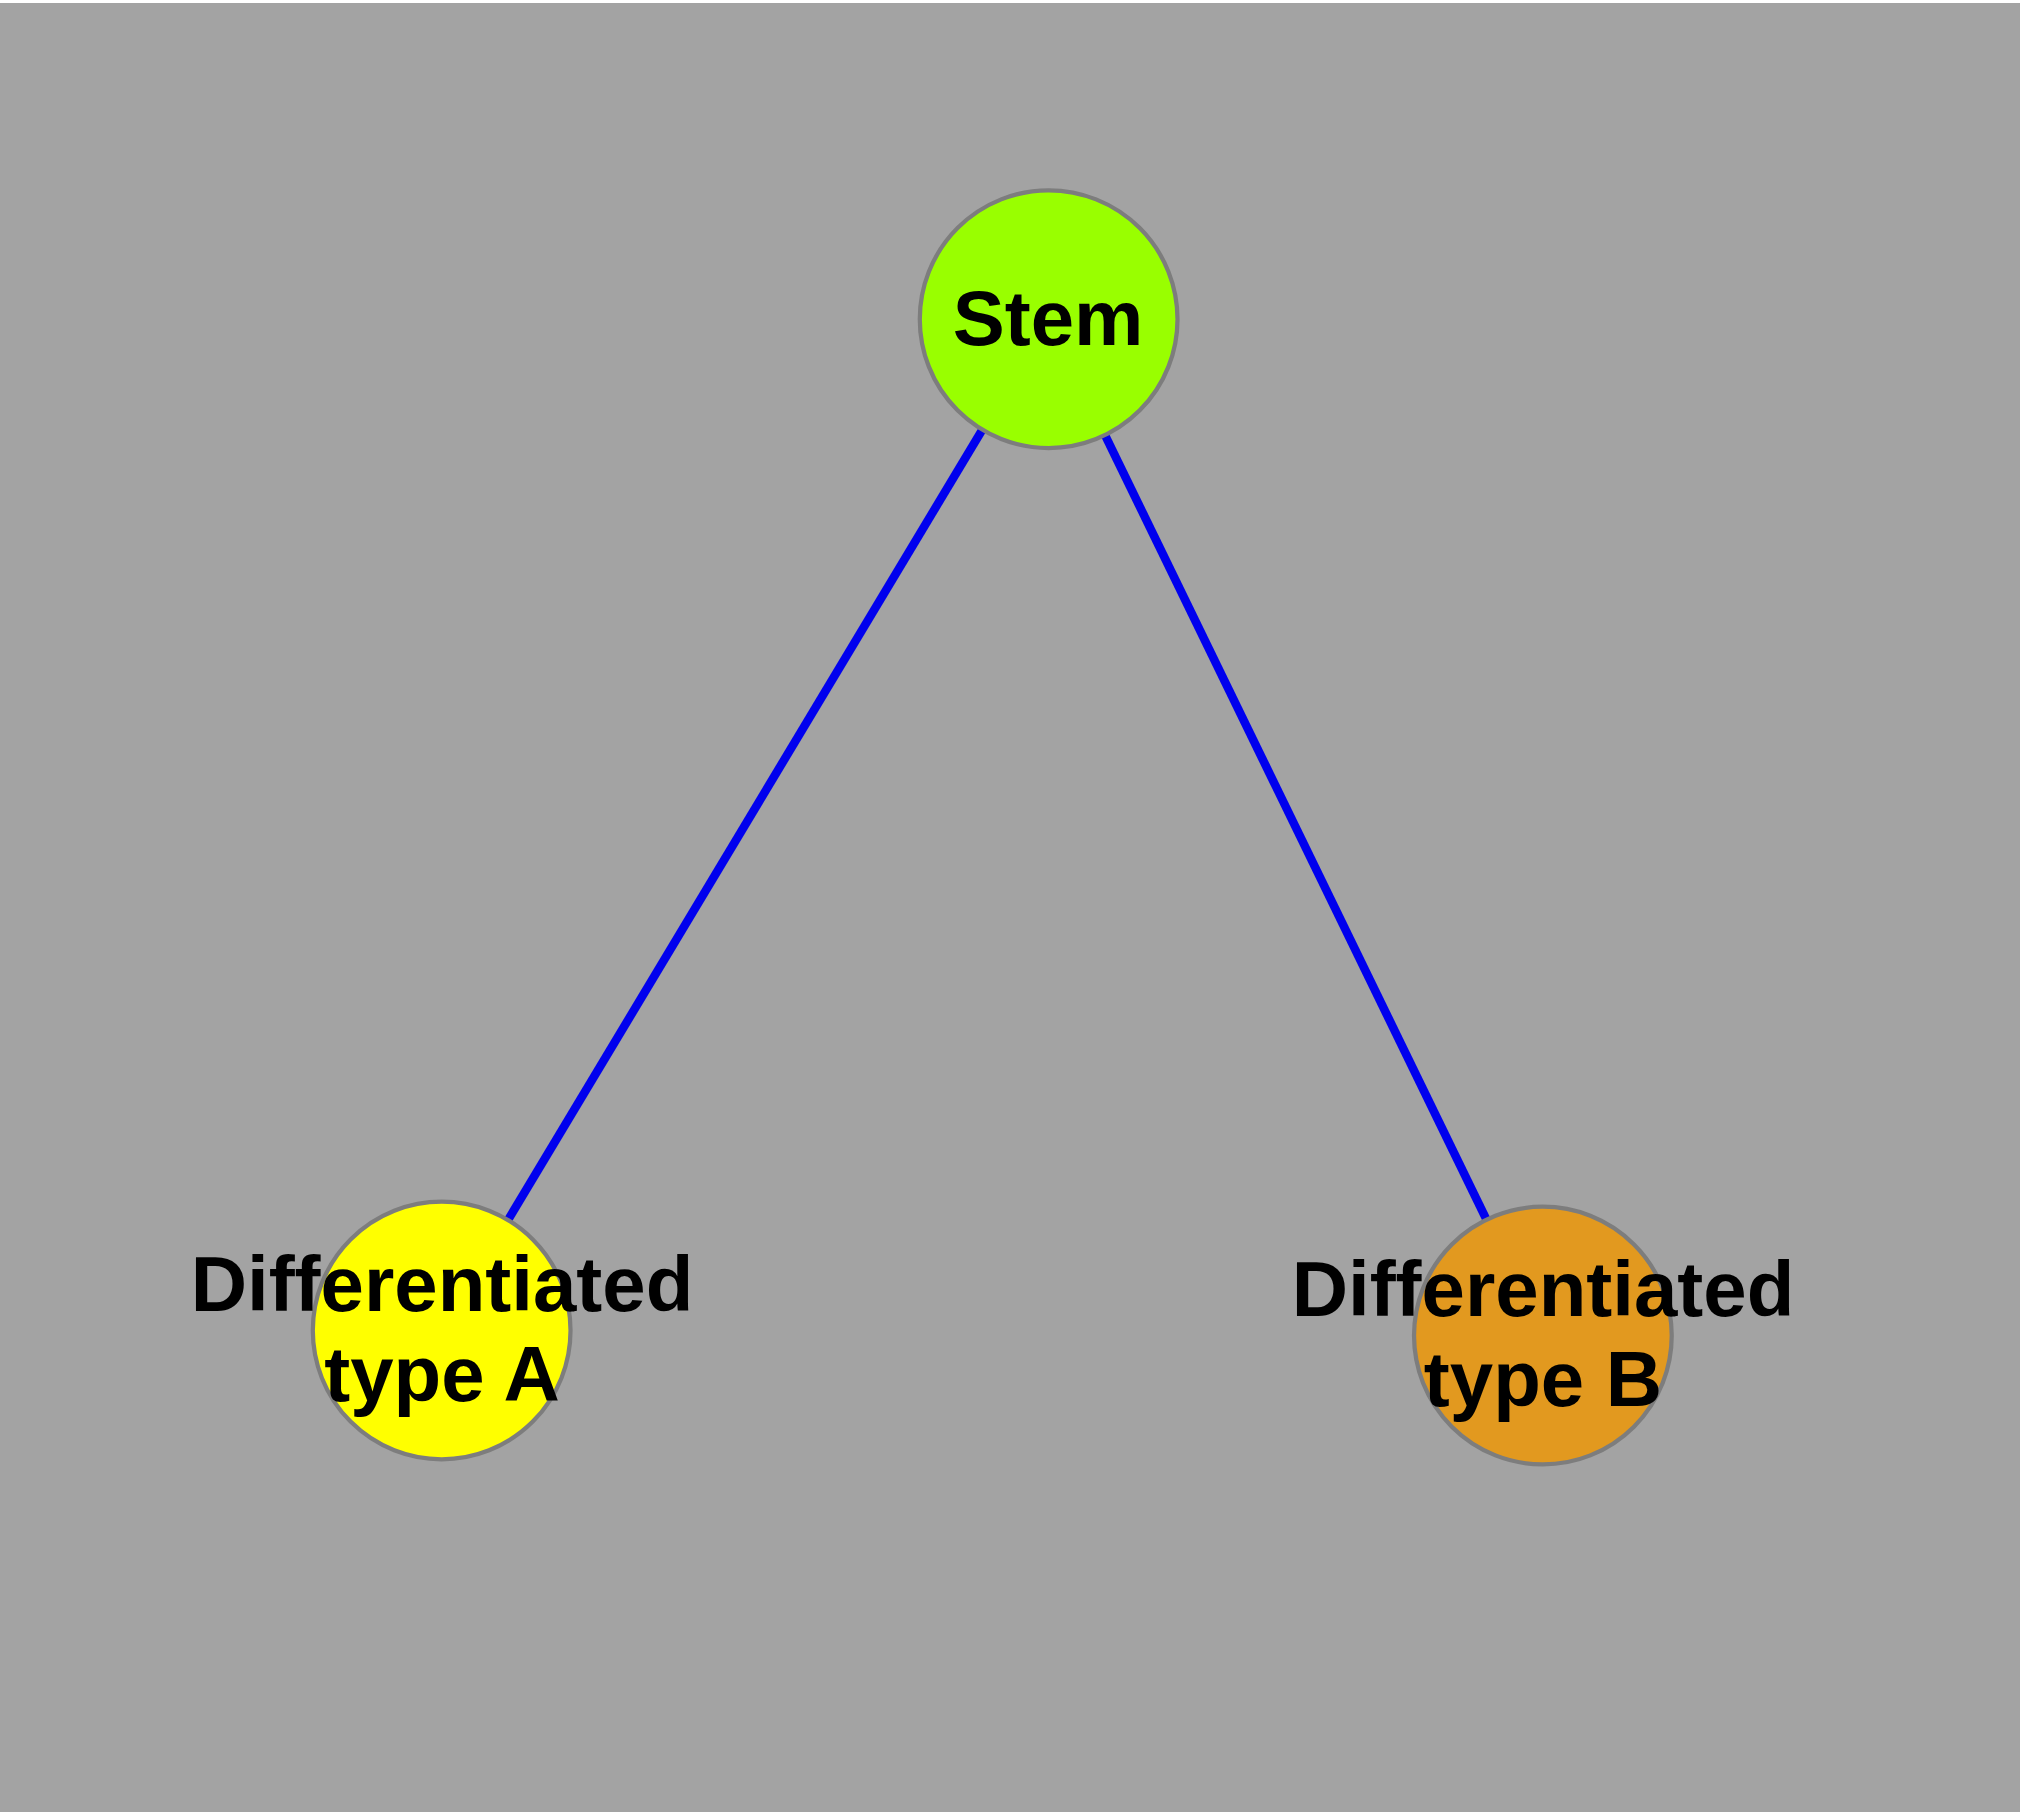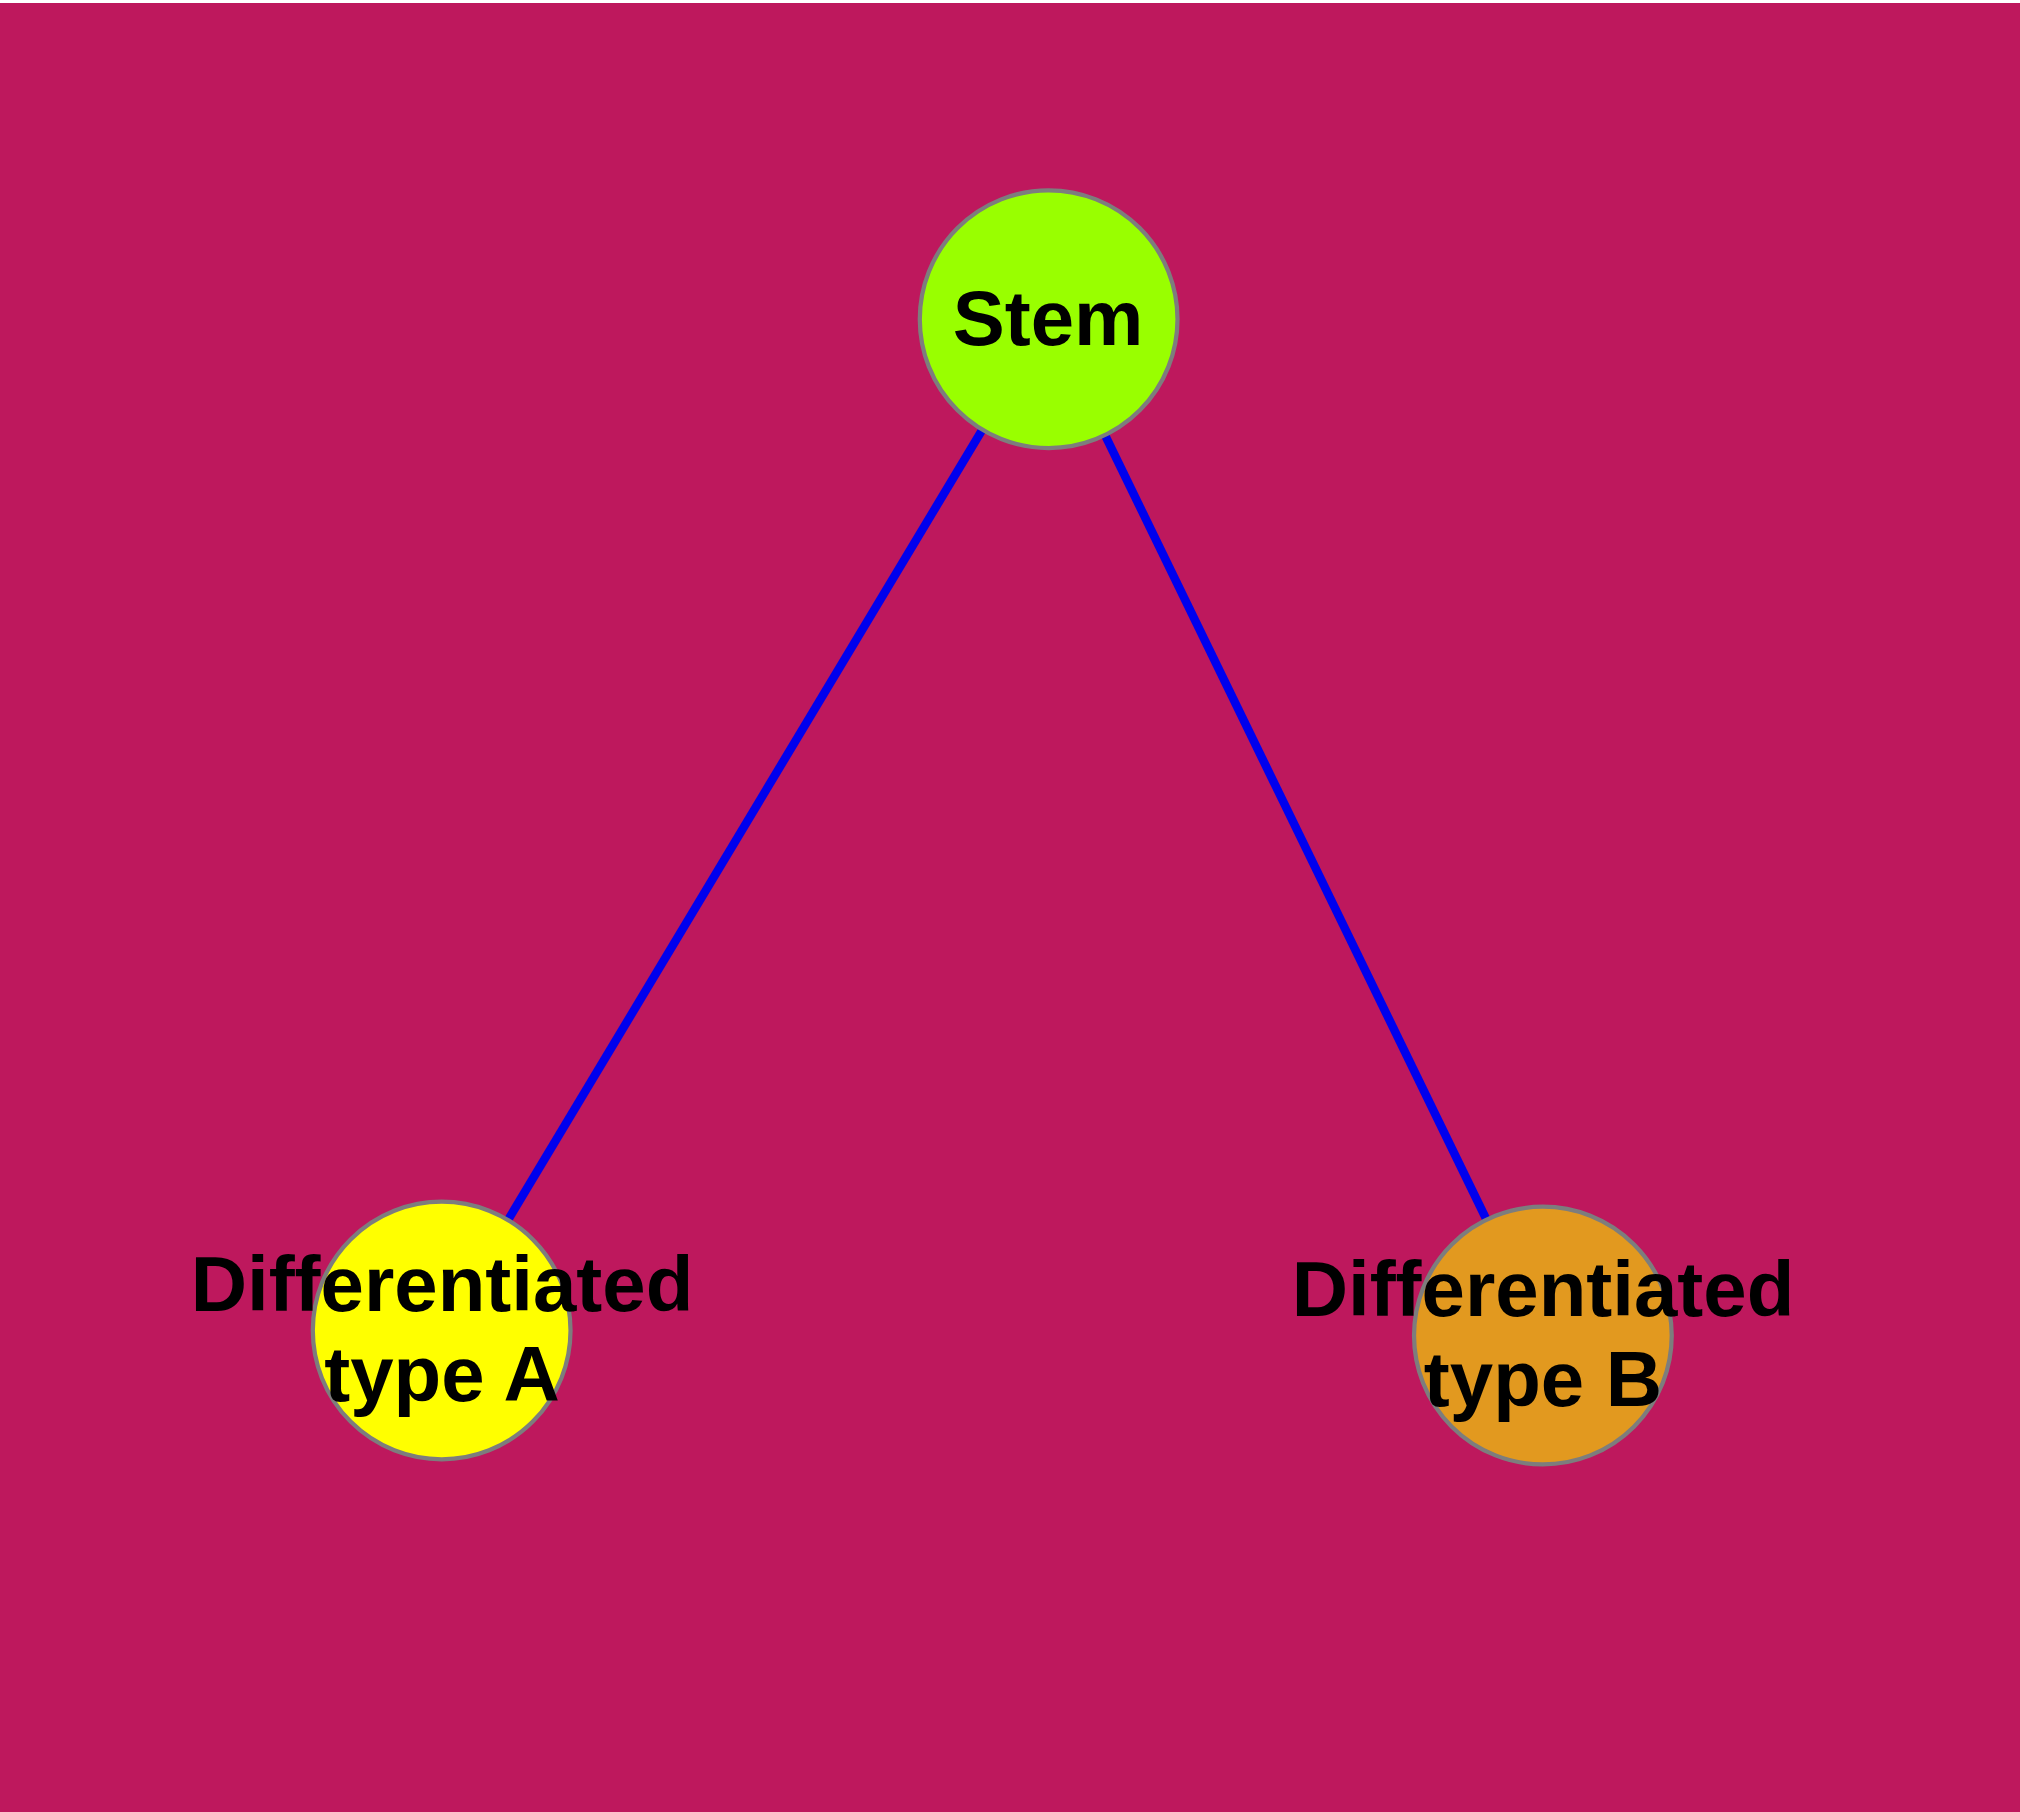--- a/index.html
+++ b/index.html
@@ -32,21 +32,21 @@
     line-height: 1.15;
     color: #000000;
     text-align: center;
     white-space: pre-line;
     pointer-events: none;
   }
 </style>
 </head>
 <body>
 
-<div class="canvas" style="background: #be185d; border-top-color: rgb(255, 255, 255);">
+<div class="canvas" style="background: #a3a3a3; border-top-color: rgb(255, 255, 255);">
   <svg id="graph-svg" viewBox="0 0 2384 2134" preserveAspectRatio="none">
       <line x1="1237" y1="373" x2="521" y2="1566" stroke="#0000EE" stroke-width="10"></line>
       <line x1="1237" y1="373" x2="1820" y2="1572" stroke="#0000EE" stroke-width="10"></line>
       <circle cx="1237" cy="373" r="152" fill="#99FF00" stroke="#7D7D7D" stroke-width="5"></circle>
       <circle cx="521" cy="1566" r="152" fill="#FFFF00" stroke="#7D7D7D" stroke-width="5"></circle>
       <circle cx="1820" cy="1572" r="152" fill="#E2991F" stroke="#7D7D7D" stroke-width="5"></circle>
     </svg>
   <div class="node-label" id="node-label-0" style="left: 1048px; top: 316px;">Stem</div>
   <div class="node-label" id="node-label-1" style="left: 442px; top: 1327px;">Differentiated
 type A</div>

